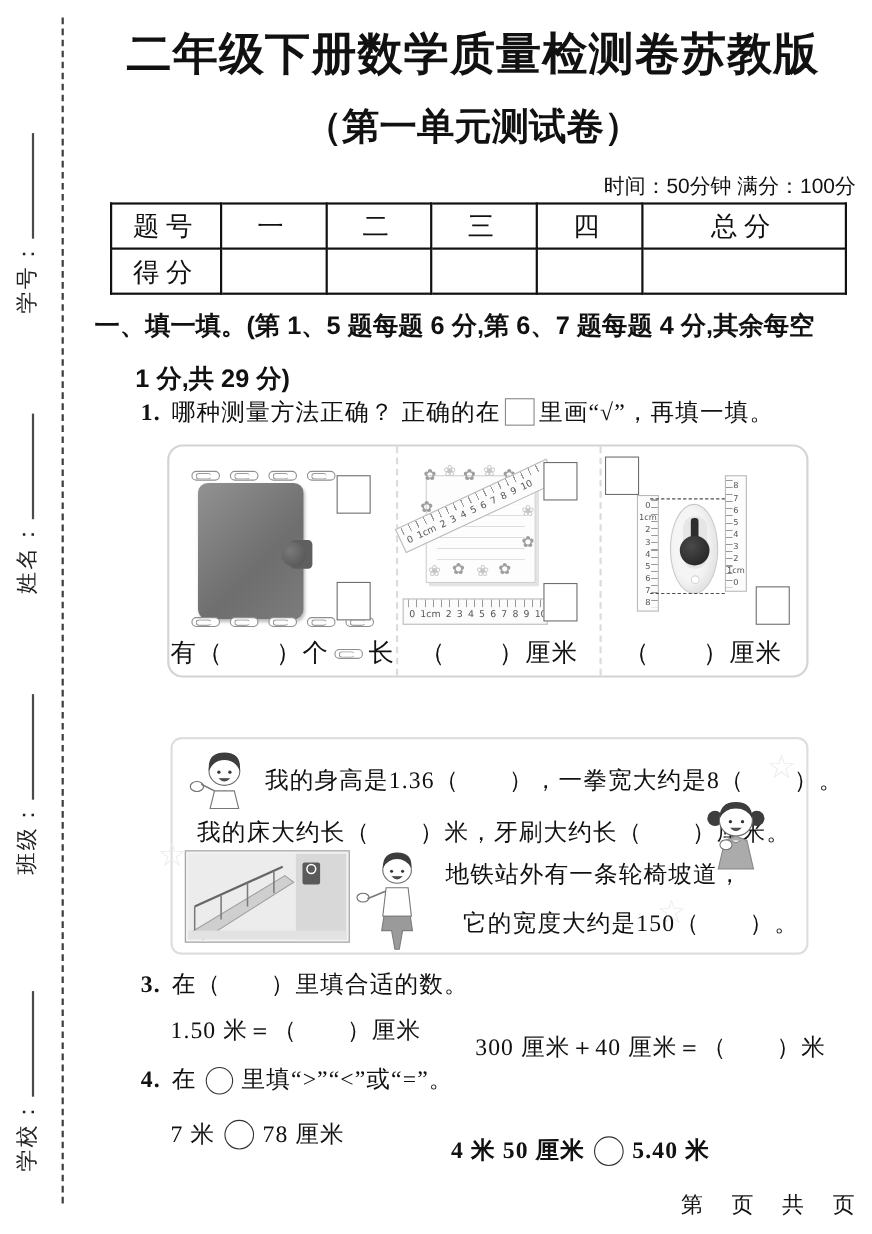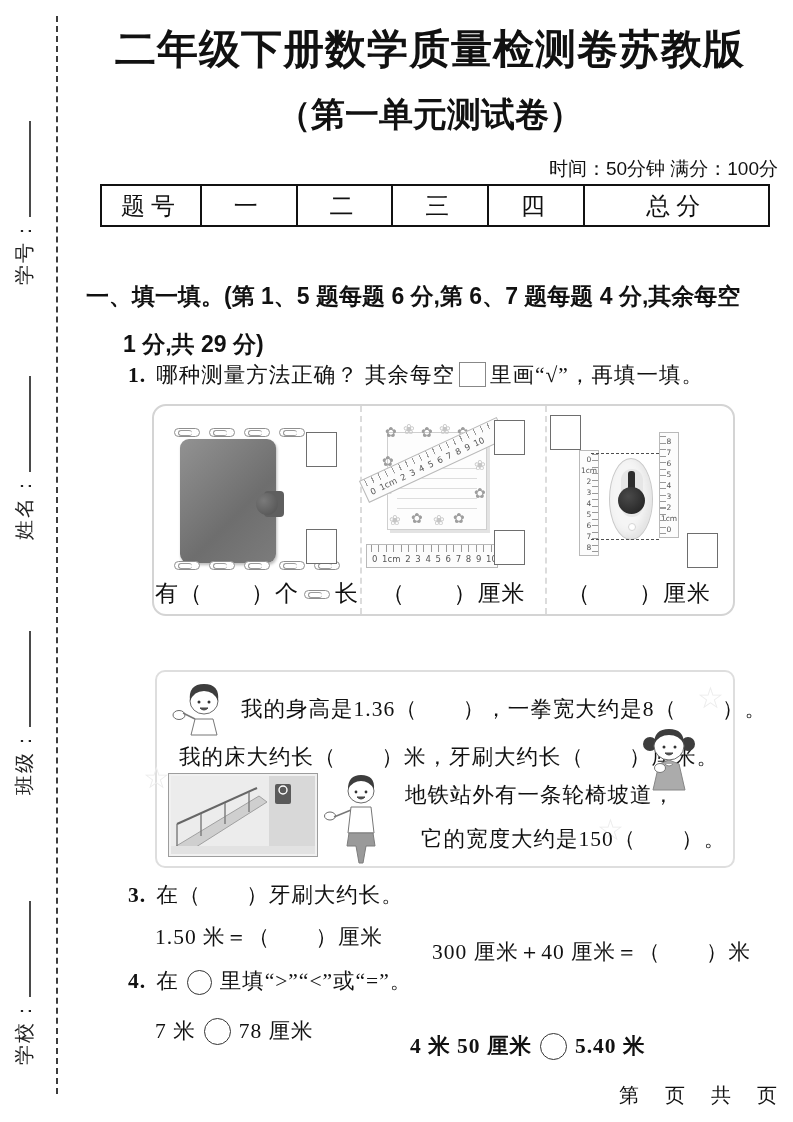--- a/index.html
+++ b/index.html
@@ -140,30 +140,38 @@
     <table class="score">
       <tbody>
           <tr>
         <td class="lab">题号</td>
         <td>一</td>
         <td>二</td>
         <td>三</td>
         <td>四</td>
         <td>总分</td>
       </tr>
+      <tr>
+        <td class="lab">得分</td>
+        <td></td>
+        <td></td>
+        <td></td>
+        <td></td>
+        <td></td>
+      </tr>
     </tbody>
       </table>
 
     <div class="sec-head">
       <div>一、填一填。(第 1、5 题每题 6 分,第 6、7 题每题 4 分,其余每空</div>
       <div class="l2">1 分,共 29 分)</div>
     </div>
 
     <div class="qhead" style="top:360px">
-      <span class="qnum">1.</span><span>哪种测量方法正确？ 其余每空</span><span class="inline-box"></span><span>里画“√”，再填一填。</span>
+      <span class="qnum">1.</span><span>哪种测量方法正确？ 正确的在</span><span class="inline-box"></span><span>里画“√”，再填一填。</span>
     </div>
 
     <div class="q1panel" style="left:72px">
 
       <div class="q1col c1">
         <div class="clips-row top">
           <span class="clip"></span>
             <span class="clip"></span>
             <span class="clip"></span>
             <span class="clip"></span>
@@ -313,21 +321,21 @@
           <path d="M30 37 h20 l3 26 h-26 z" fill="#fff" stroke="#777"></path>
           <path d="M28 63 h24 l2 13 h-9 l-3 17 h-4 l-3 -17 h-9 z" fill="#9a9a9a" stroke="#7d7d7d"></path>
         </svg>
       </span>
 
       <div class="q2line" style="left:248px;top:108px">地铁站外有一条轮椅坡道，</div>
       <div class="q2line" style="left:264px;top:152px">它的宽度大约是150（　　）。</div>
     </div>
 
     <div class="qhead" style="top:880px">
-      <span class="qnum">3.</span><span>在（　　）牙刷大约长。</span>
+      <span class="qnum">3.</span><span>在（　　）里填合适的数。</span>
     </div>
     <div class="q3items" style="top:922px">
       <span>1.50 米＝（　　）厘米</span>
       <span class="itm2">300 厘米＋40 厘米＝（　　）米</span>
     </div>
 
     <div class="qhead" style="top:966px">
       <span class="qnum">4.</span><span>在</span><span class="cmp-circle" style="width:25px;height:25px"></span><span>里填“&gt;”“&lt;”或“=”。</span>
     </div>
     <div class="q4items" style="top:1016px">

